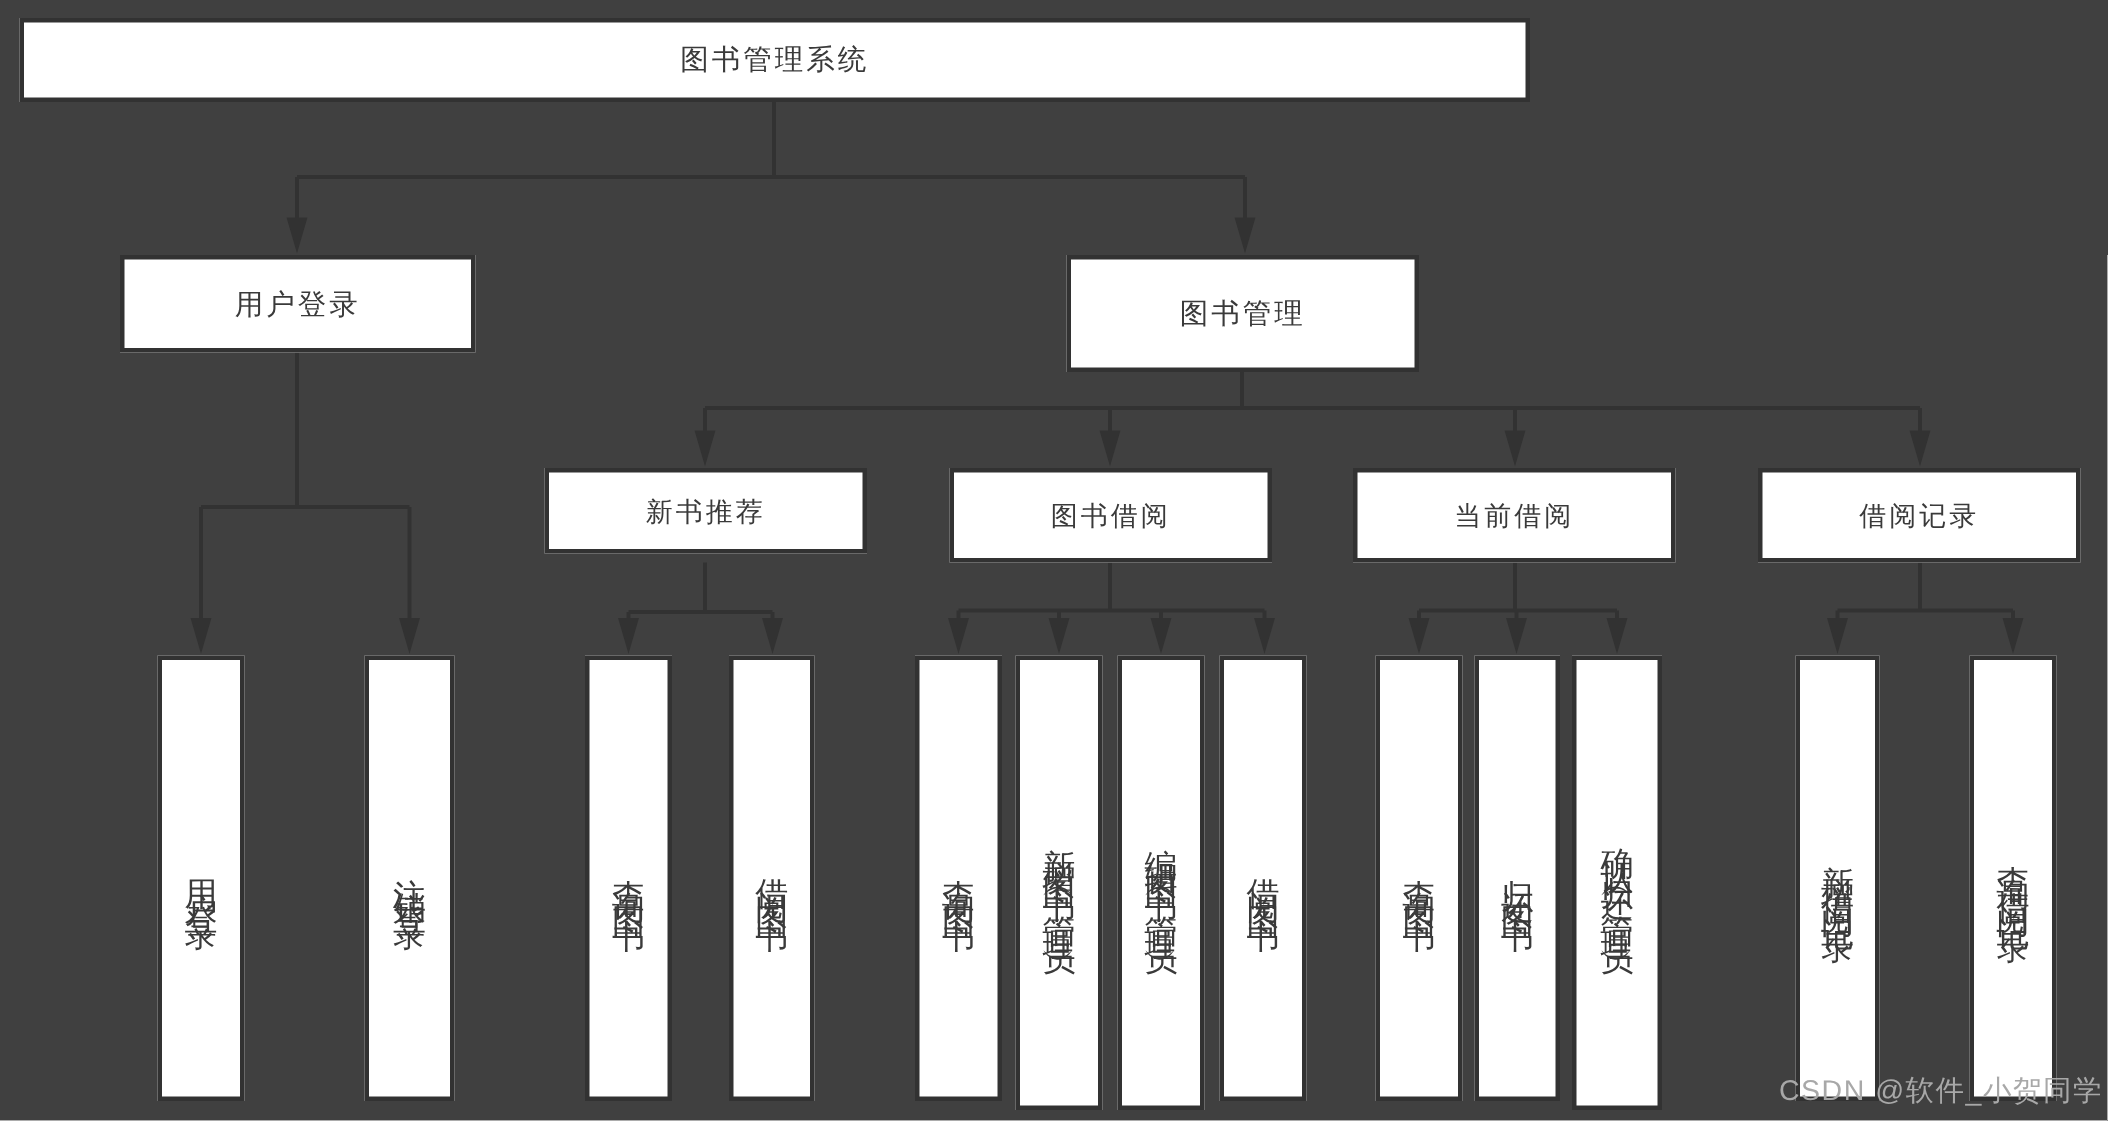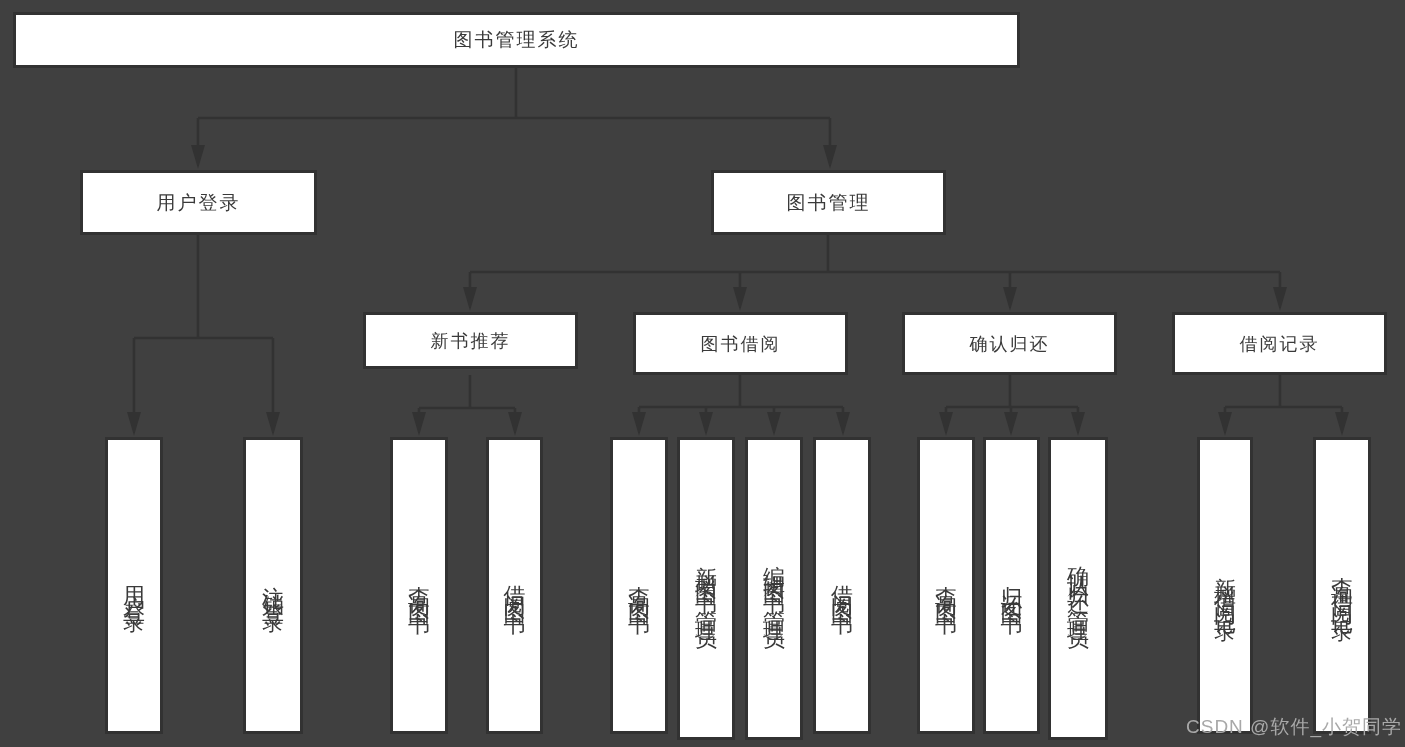--- a/index.html
+++ b/index.html
@@ -69,32 +69,32 @@
     </g>
   </svg>
 
   <div class="node" style="left:13px;top:12px;width:1007px;height:56px;">
     <span class="hlabel">图书管理系统</span>
   </div>
 
   <div class="node" style="left:80px;top:170px;width:237px;height:65px;">
     <span class="hlabel">用户登录</span>
   </div>
-  <div class="node" style="left:711px;top:170px;width:235px;height:65px;">
+  <div class="node" style="left:711px;top:170px;width:235px;height:78px;">
     <span class="hlabel">图书管理</span>
   </div>
 
   <div class="node l3" style="left:363px;top:312px;width:215px;height:57px;">
     <span class="hlabel">新书推荐</span>
   </div>
   <div class="node l3" style="left:633px;top:312px;width:215px;height:63px;">
     <span class="hlabel">图书借阅</span>
   </div>
   <div class="node l3" style="left:902px;top:312px;width:215px;height:63px;">
-    <span class="hlabel">确认归还</span>
+    <span class="hlabel">当前借阅</span>
   </div>
   <div class="node l3" style="left:1172px;top:312px;width:215px;height:63px;">
     <span class="hlabel">借阅记录</span>
   </div>
 
   <div class="node" style="left:105px;top:437px;width:58px;height:297px;">
     <span class="vtext">用户登录</span>
   </div>
   <div class="node" style="left:243px;top:437px;width:60px;height:297px;">
     <span class="vtext">注销登录</span>

